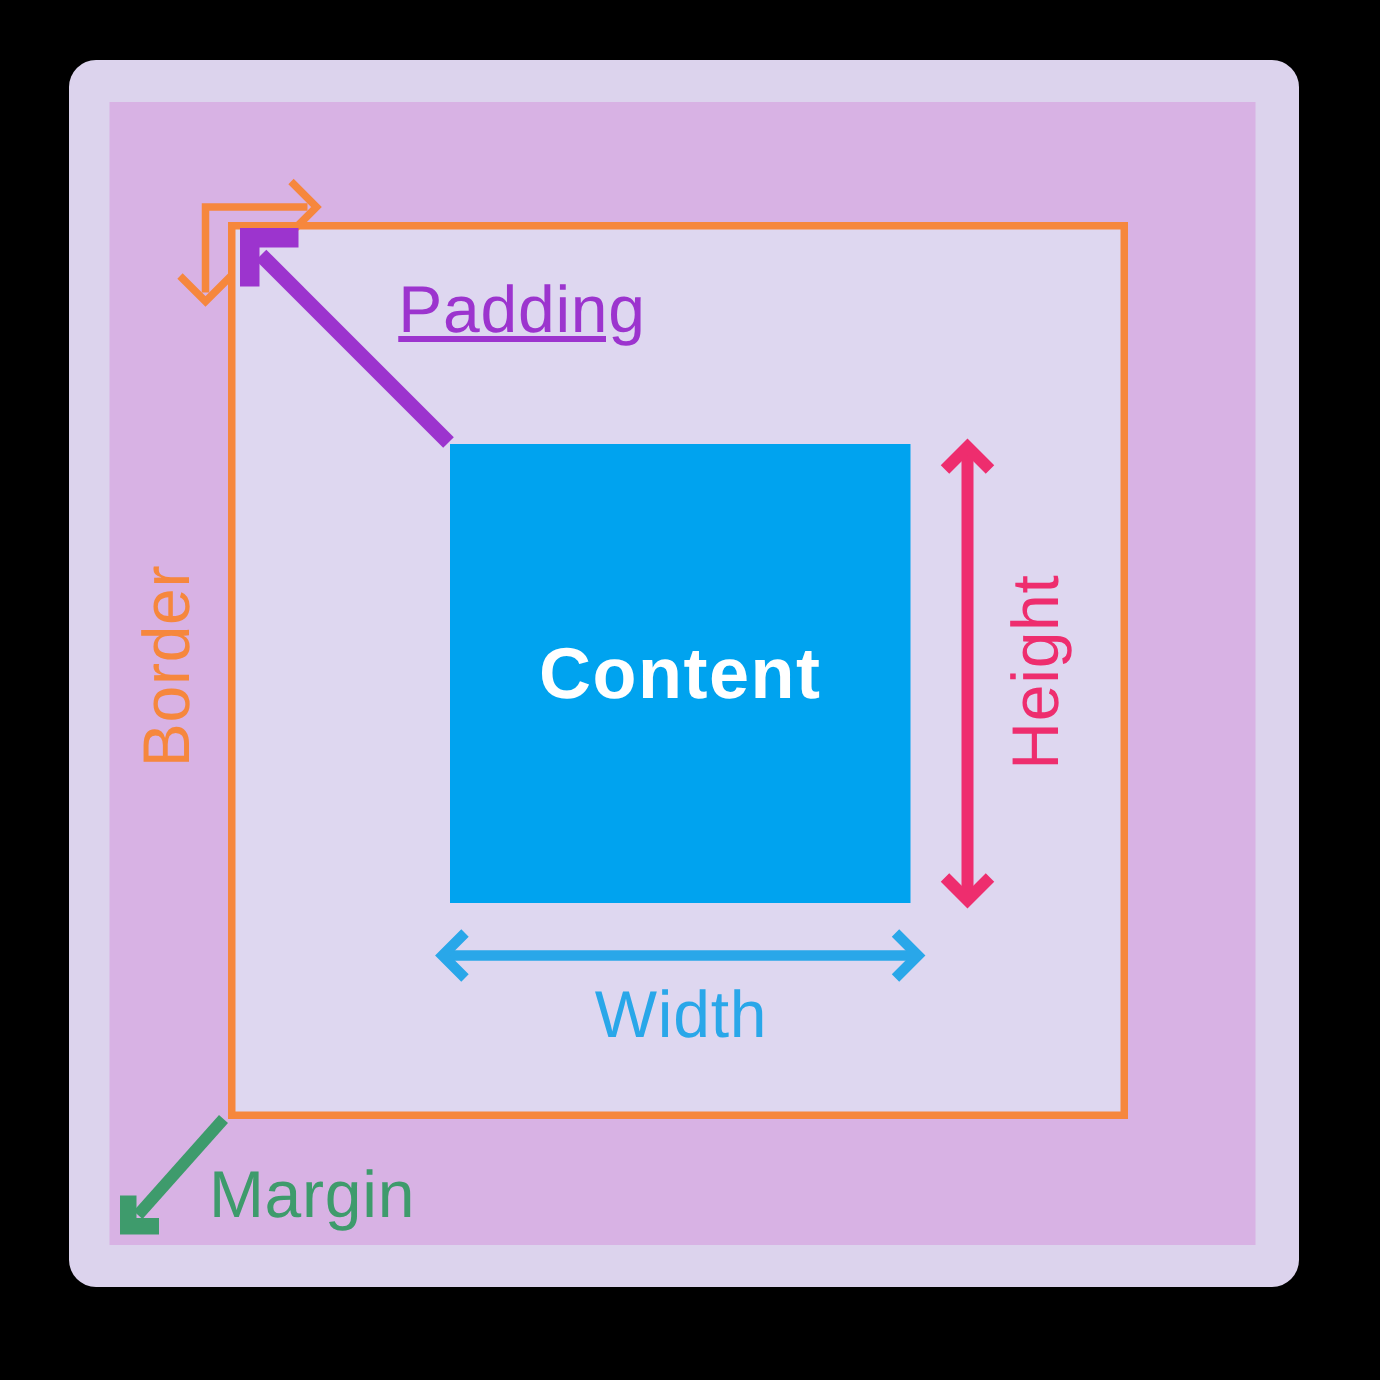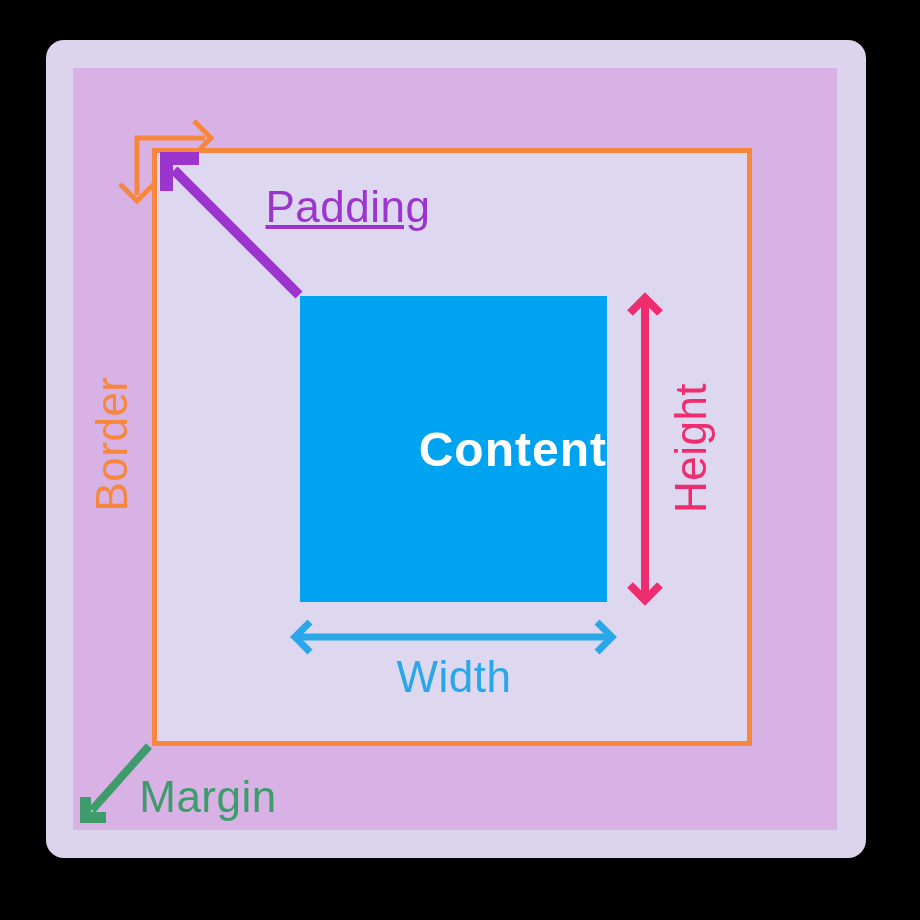--- a/index.html
+++ b/index.html
@@ -31,21 +31,21 @@
     background:var(--margin-fill);
   }
   .border-area{
     position:absolute;left:152px;top:148px;width:600px;height:598px;
     box-sizing:border-box;border:5px solid var(--border-orange);
     background:var(--padding-fill);
   }
   .content-box{
     position:absolute;left:300px;top:296px;width:307px;height:306px;
     background:var(--content-blue);
-    display:flex;align-items:center;justify-content:flex-end;
+    display:flex;align-items:center;justify-content:center;
   }
   .content-label{
     color:var(--content-text);font-size:48px;font-weight:700;letter-spacing:1px;
   }
   .label{
     position:absolute;white-space:nowrap;
     font-size:44px;font-weight:300;letter-spacing:0.5px;
     transform:translate(-50%,-50%);
   }
   .label.vertical{transform:translate(-50%,-50%) rotate(-90deg);}

